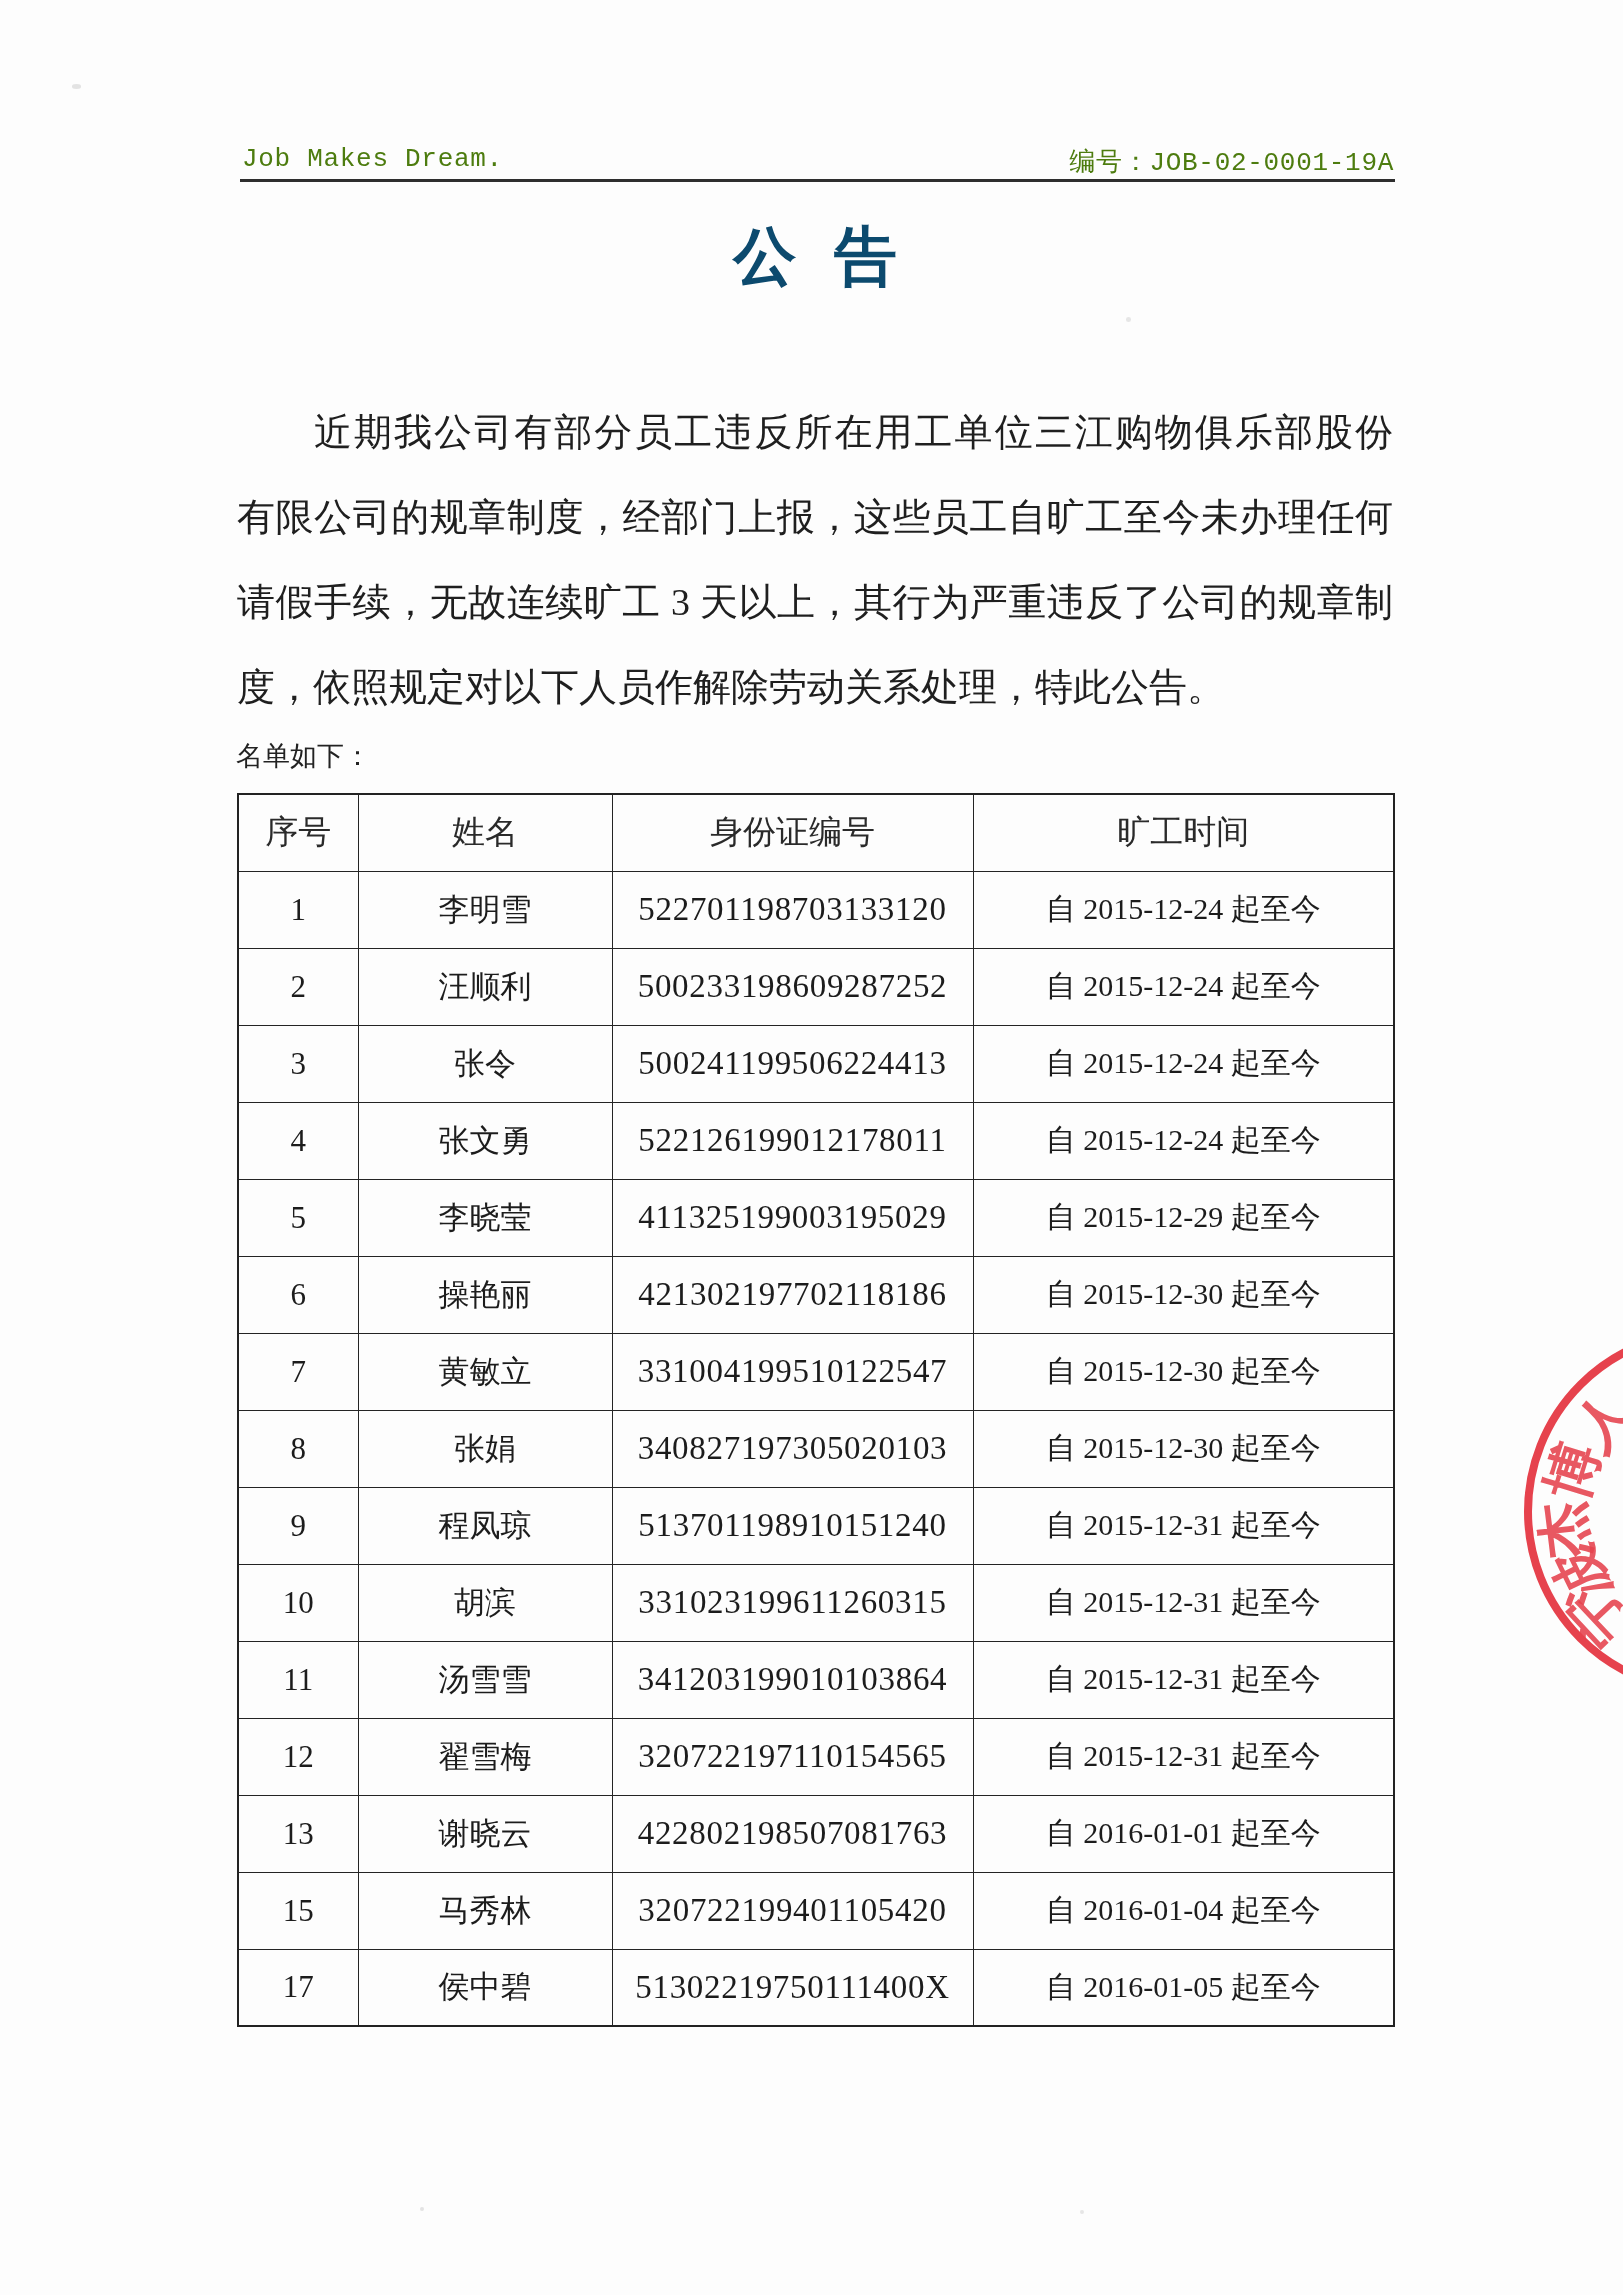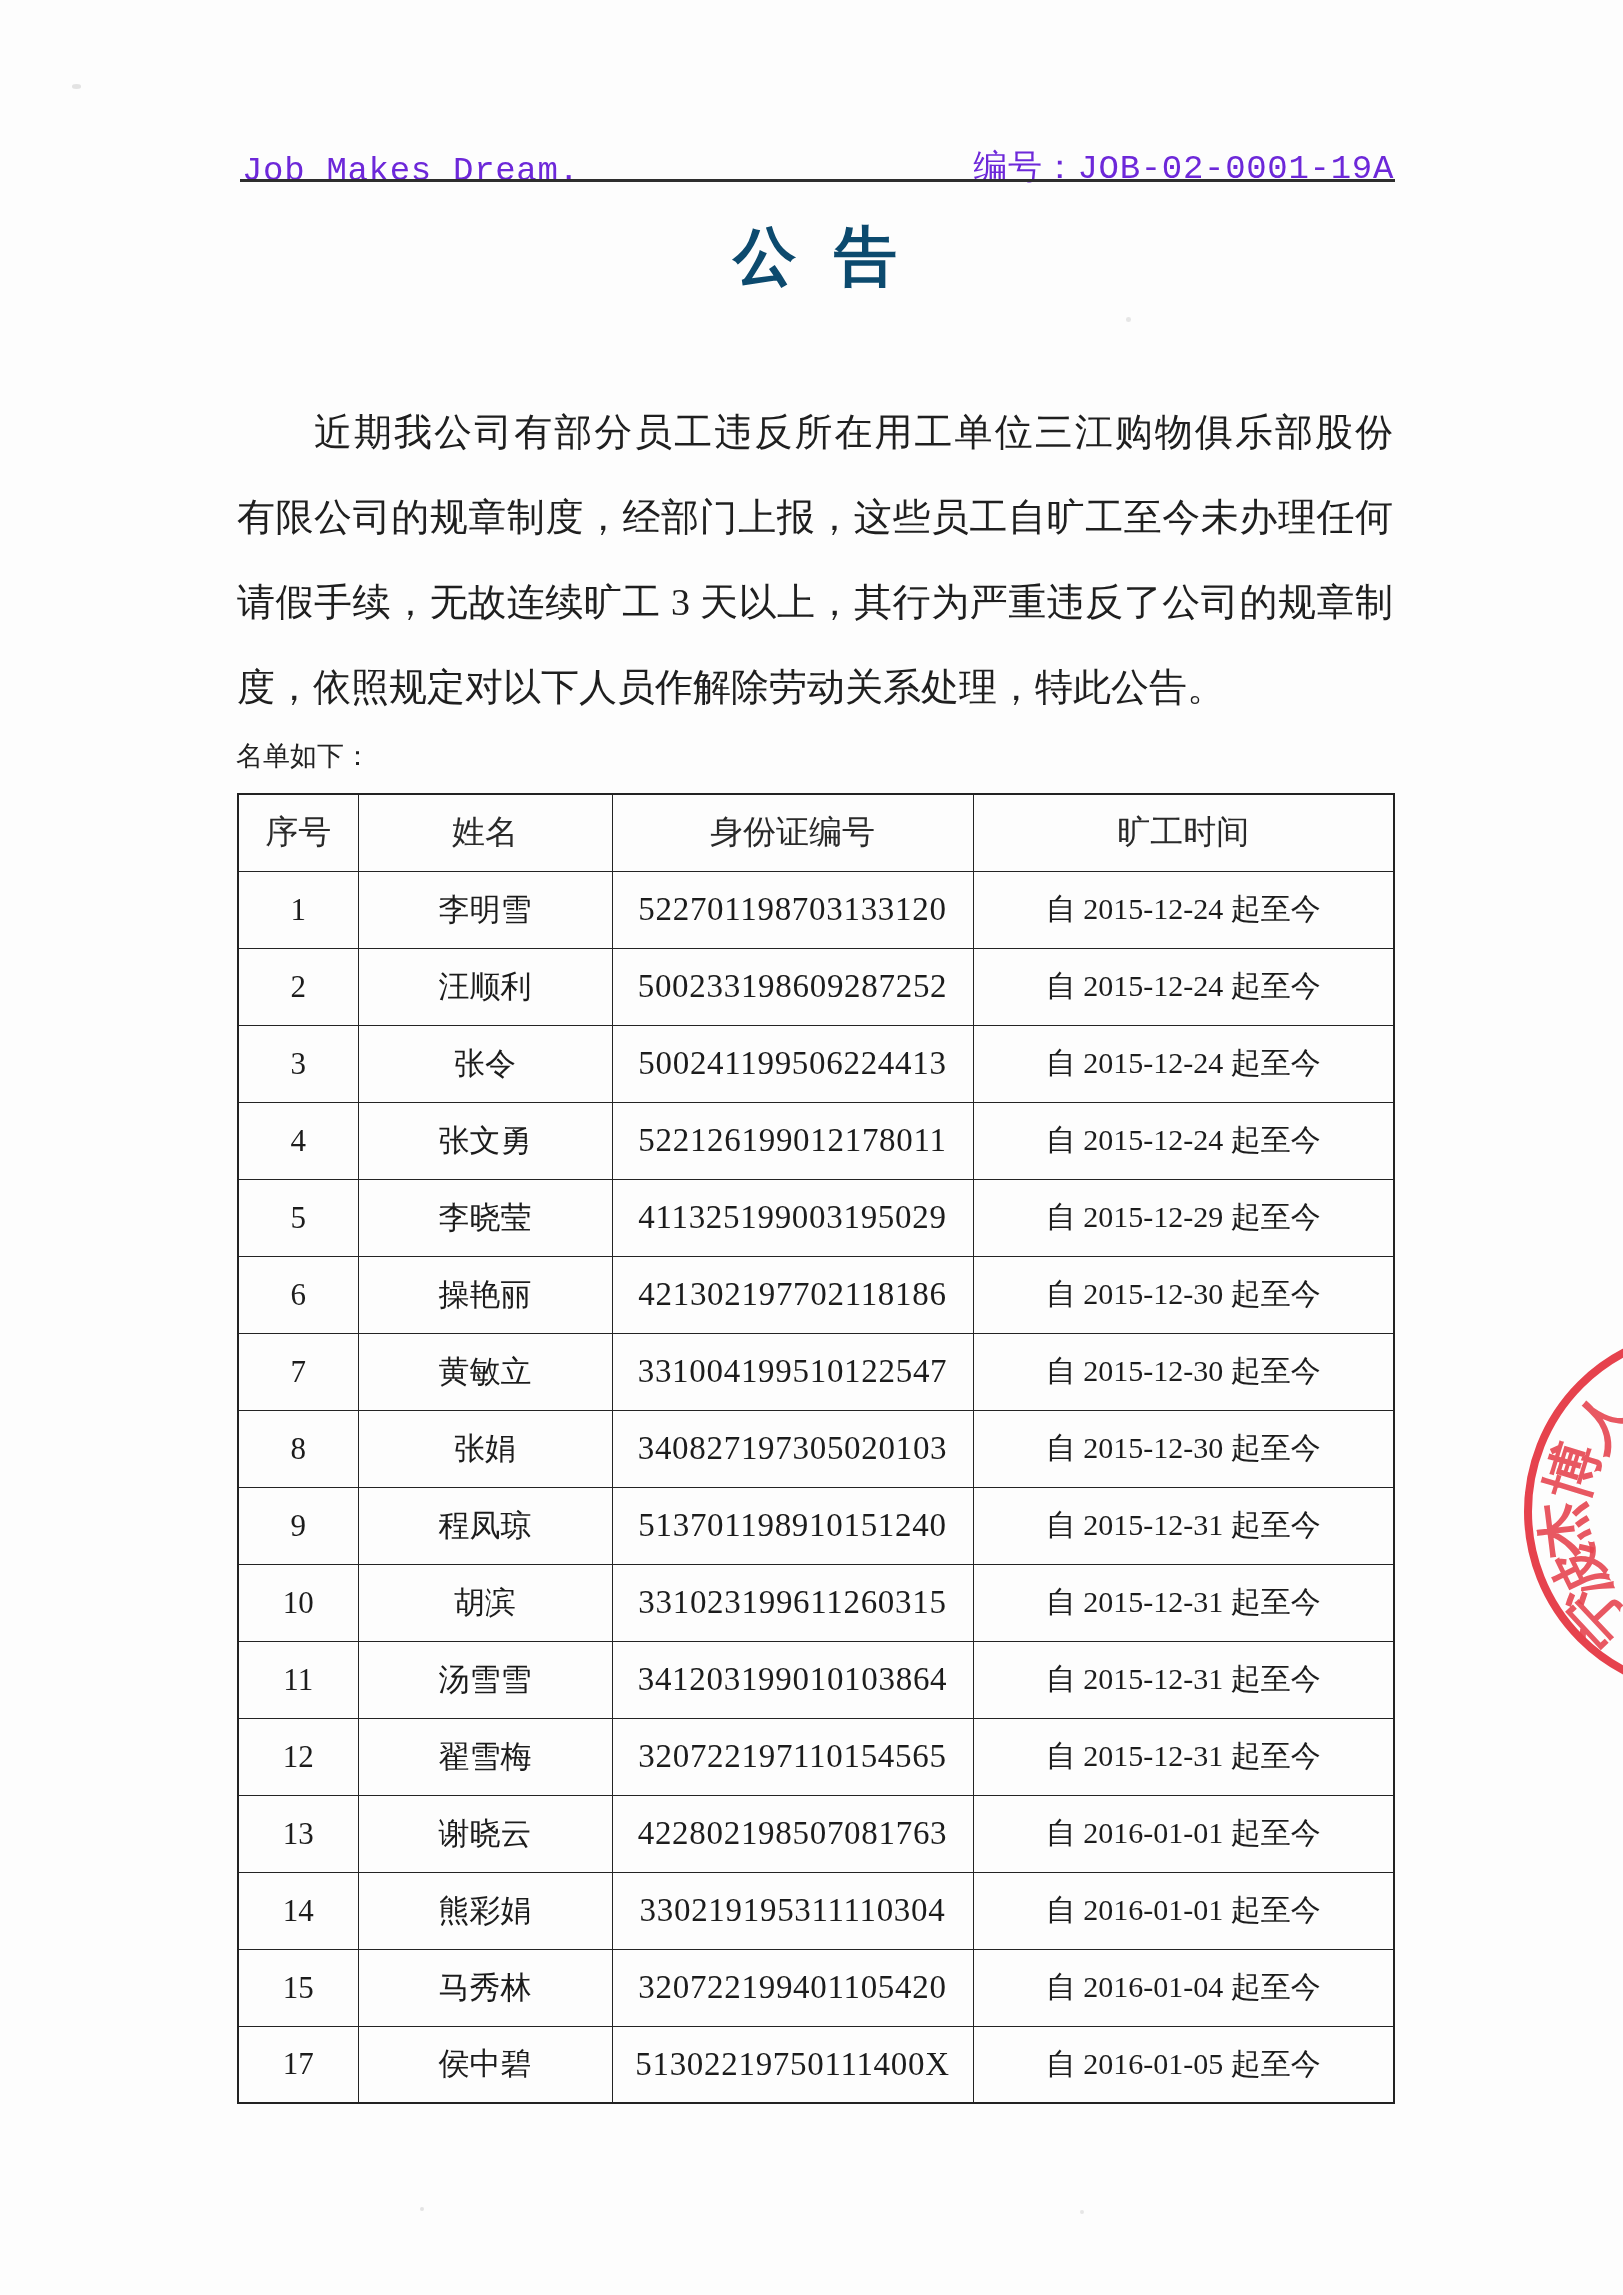--- a/index.html
+++ b/index.html
@@ -9,23 +9,23 @@
     margin:0 auto;
     background:#fdfdfd;
     overflow:hidden;
     font-family:"Liberation Serif","DejaVu Serif",serif;
     color:#1e1e1e;
   }
 
   
   .doc-header {
     position:absolute; left:242px; top:144px; width:1152px;
-    display:flex; justify-content:space-between; align-items:flex-end;
+    display:flex; justify-content:space-between; align-items:flex-start;
     font-family:"Liberation Mono","DejaVu Sans Mono",monospace;
-    font-size:34px; color:#6d28d9; letter-spacing:0.7px;
+    font-size:26px; color:#4d7c0f; letter-spacing:0.7px;
     white-space:nowrap;
   }
   .header-rule {
     position:absolute; left:240px; top:179px; width:1155px; height:3.3px;
     background:#2e2e2e;
   }
 
   
   .title {
     position:absolute; left:237px; top:226px; width:1156px;
@@ -203,26 +203,20 @@
           <td class="id-cell">320722197110154565</td>
           <td class="date-cell">自 2015-12-31 起至今</td>
         </tr>
         <tr>
           <td>13</td>
           <td>谢晓云</td>
           <td class="id-cell">422802198507081763</td>
           <td class="date-cell">自 2016-01-01 起至今</td>
         </tr>
         <tr>
-          <td>14</td>
-          <td>熊彩娟</td>
-          <td class="id-cell">330219195311110304</td>
-          <td class="date-cell">自 2016-01-01 起至今</td>
-        </tr>
-        <tr>
           <td>15</td>
           <td>马秀林</td>
           <td class="id-cell">320722199401105420</td>
           <td class="date-cell">自 2016-01-04 起至今</td>
         </tr>
         <tr>
           <td>17</td>
           <td>侯中碧</td>
           <td class="id-cell">51302219750111400X</td>
           <td class="date-cell">自 2016-01-05 起至今</td>

